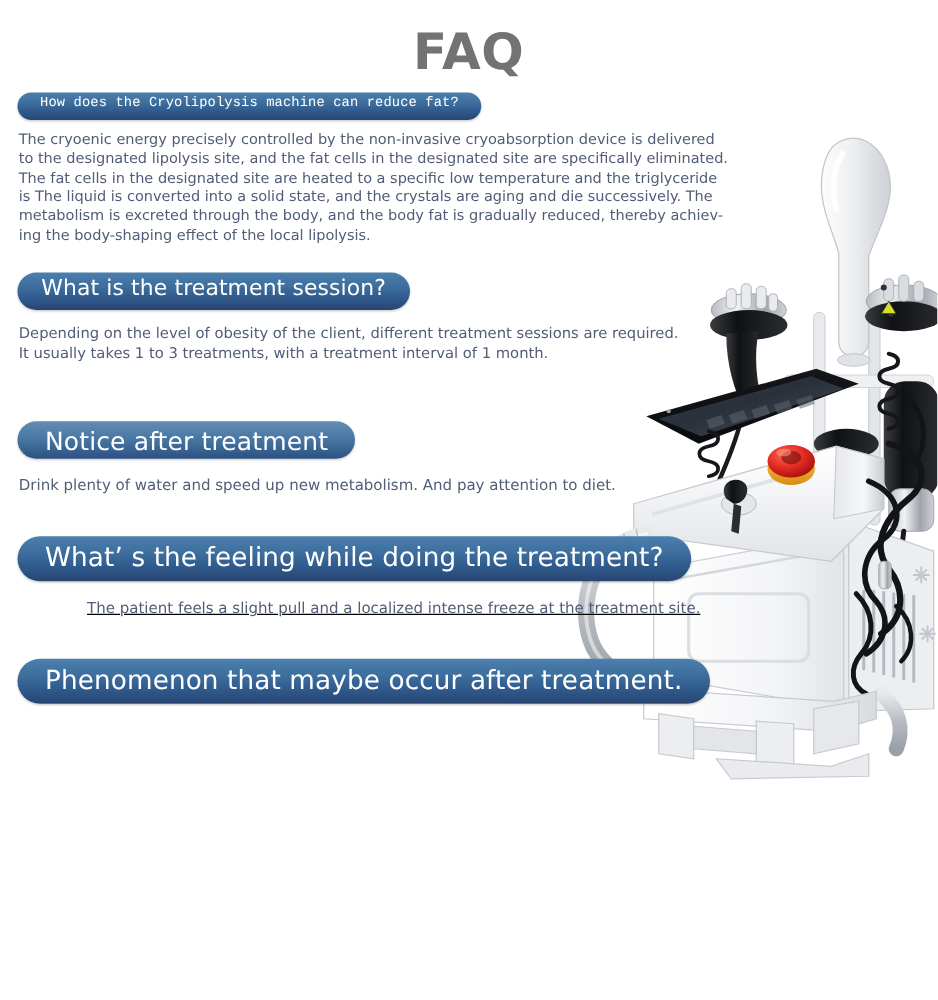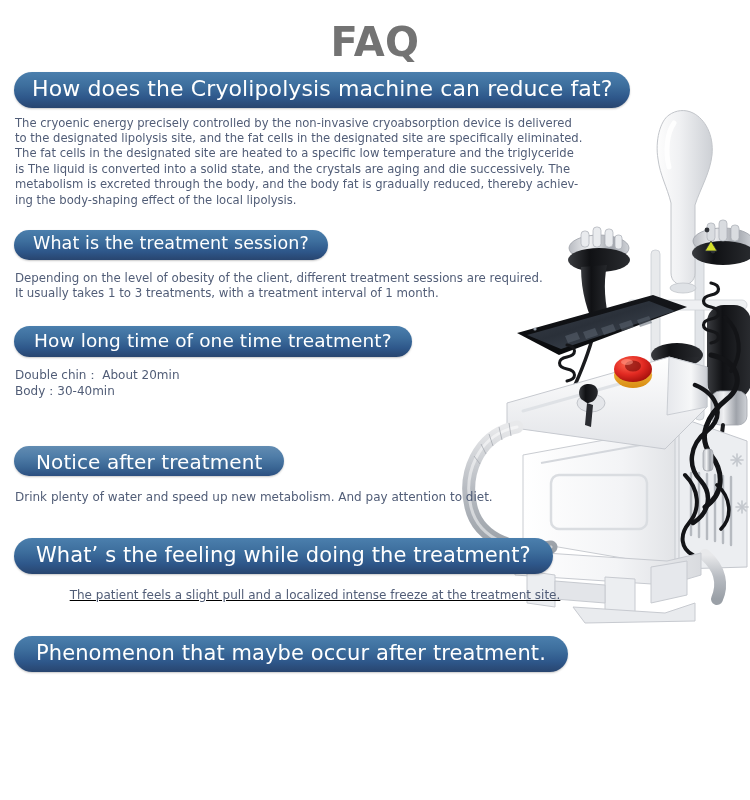--- a/index.html
+++ b/index.html
@@ -61,21 +61,21 @@
     margin: 9px 0 0 15px;
     color: #515d77;
     font-family: "DejaVu Sans", sans-serif;
     font-size: 11.5px;
     line-height: 15.6px;
     white-space: pre-line;
     max-width: 600px;
   }
 
   
-  .i0 .faq-pill { font-size: 22px; padding: 3px 18px 5px 18px; }
+  .i0 .faq-pill { font-size: 11px; padding: 3px 18px 5px 18px; font-family: Liberation Mono, monospace; }
   .i0 .faq-body { margin-top: 8px; font-size: 11.6px; line-height: 15.4px; max-width: 585px; }
 
   .i1 { margin-top: 22px; }
   .i1 .faq-pill { font-size: 17.5px; padding: 3px 19px 5px 19px; }
   .i1 .faq-body { margin-top: 11px; font-size: 11.8px; line-height: 15.6px; }
 
   .i2 { margin-top: 24px; }
   .i2 .faq-pill { font-size: 18.5px; padding: 3px 20px 5px 20px; }
   .i2 .faq-body { margin-top: 11px; font-size: 12px; line-height: 15.6px; }
 
@@ -123,25 +123,20 @@
 metabolism is excreted through the body, and the body fat is gradually reduced, thereby achiev-
 ing the body-shaping effect of the local lipolysis.</div>
   </div>
 
   <div class="faq-item i1">
     <div class="faq-pill">What is the treatment session?</div>
     <div class="faq-body">Depending on the level of obesity of the client, different treatment sessions are required.
 It usually takes 1 to 3 treatments, with a treatment interval of 1 month.</div>
   </div>
 
-  <div class="faq-item i2">
-    <div class="faq-pill">How long time of one time treatment?</div>
-    <div class="faq-body">Double chin：  About 20min
-Body：30-40min</div>
-  </div>
 
   <div class="faq-item i3">
     <div class="faq-pill">Notice after treatment</div>
     <div class="faq-body">Drink plenty of water and speed up new metabolism. And pay attention to diet.</div>
   </div>
 
   <div class="faq-item i4">
     <div class="faq-pill">What’  s the feeling while doing the treatment?</div>
     <div class="faq-body">The patient feels a slight pull and a localized intense freeze at the treatment site.</div>
   </div>

